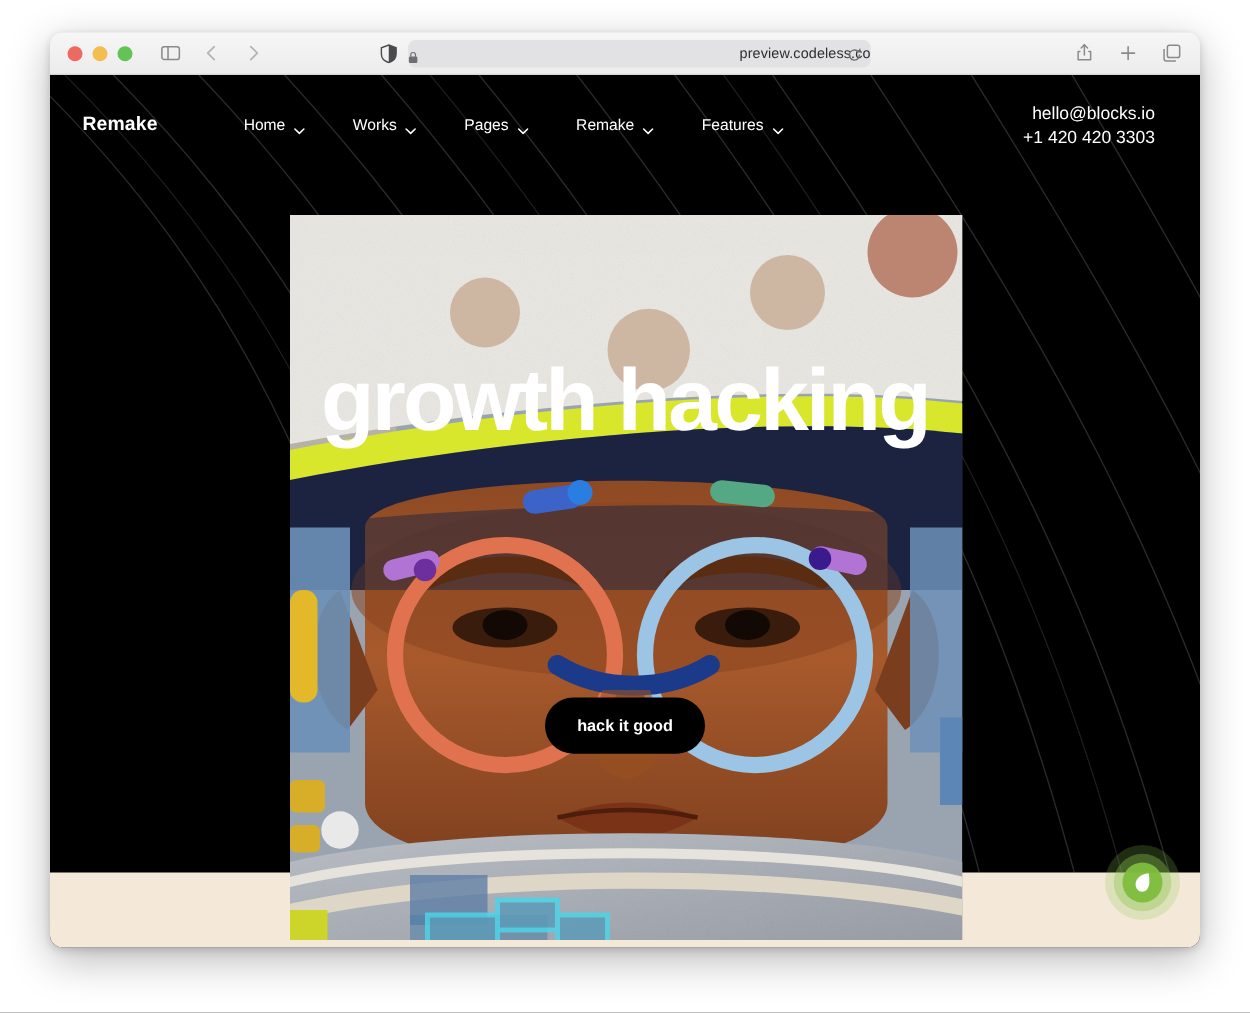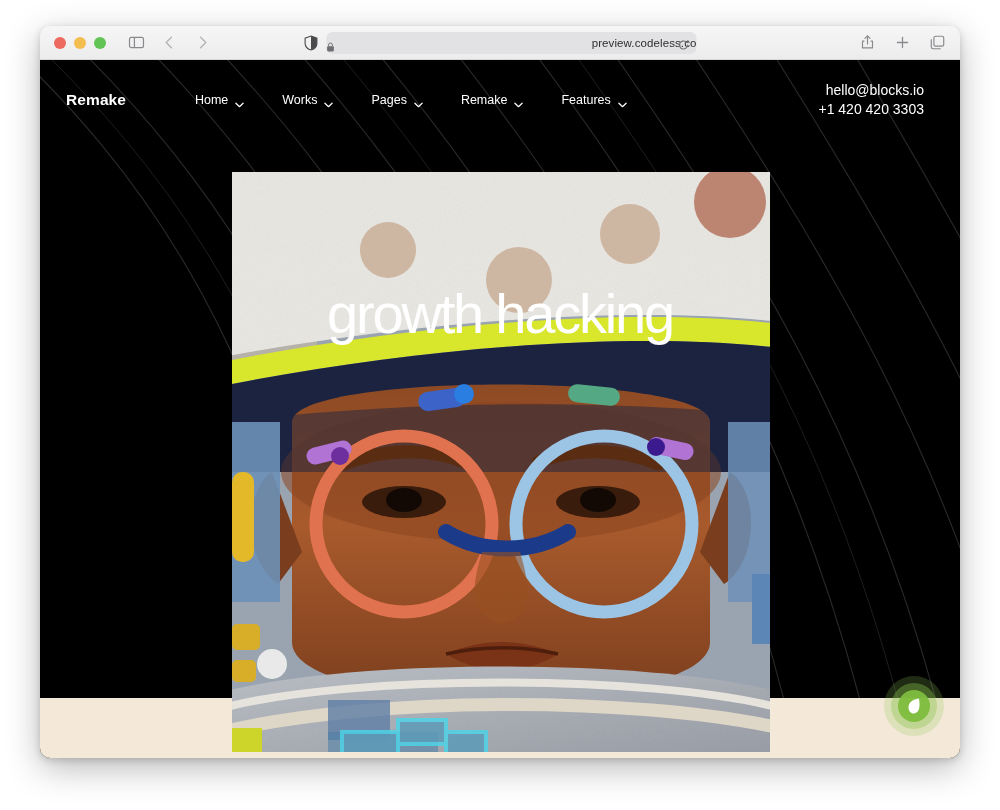--- a/index.html
+++ b/index.html
@@ -131,22 +131,23 @@
     position: absolute;
     left: 0; right: 0; top: 232px;
     z-index: 5;
     text-align: center;
     color: #ffffff;
     font-family: "Liberation Sans", sans-serif;
     font-weight: 400;
     pointer-events: none;
   }
   .hl-1 {
-    font-size: 56px; line-height: 0.80; letter-spacing: -2.2px;
+    font-size: 70px; line-height: 0.80; letter-spacing: -2.2px;
     white-space: nowrap;
+    font-weight: bold;
   }
   .hl-2 {
     font-size: 78px; line-height: 0.82; letter-spacing: -2px;
     white-space: nowrap;
   }
   .hl-3 {
     font-size: 78px; line-height: 0.82; letter-spacing: -2px;
     white-space: nowrap;
   }
 
@@ -454,20 +455,23 @@
 
           <rect x="520" y="402" width="20" height="70" fill="#5b86b5"></rect>
         </g>
       </svg>
     </div>
 
     <div class="headline">
       <div class="hl-1">growth hacking</div>
     </div>
 
+    <div class="cta-wrap">
+      <button class="cta">hack it good</button>
+    </div>
 
     <div class="eco-widget">
       <span class="eco-ring r1"></span>
       <span class="eco-ring r2"></span>
       <span class="eco-ring r3"></span>
       <span class="eco-leaf">
         <svg viewBox="0 0 13 16" fill="currentColor">
           <path d="M11.4 0.6 C 5.2 1.4, 1 4.6, 1 9.4 C 1 12.8, 3.2 15.4, 6.2 15.4 C 9.6 15.4, 12 12.2, 12 7.6 C 12 4.8, 11.8 2.4, 11.4 0.6 Z"></path>
         </svg>
       </span>

